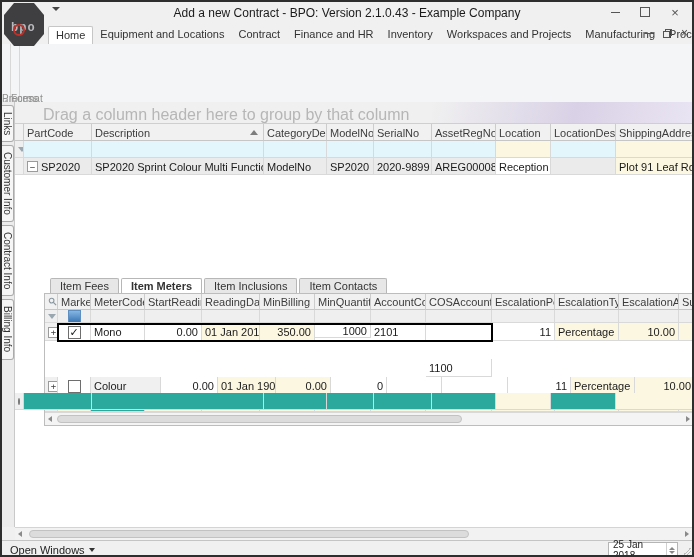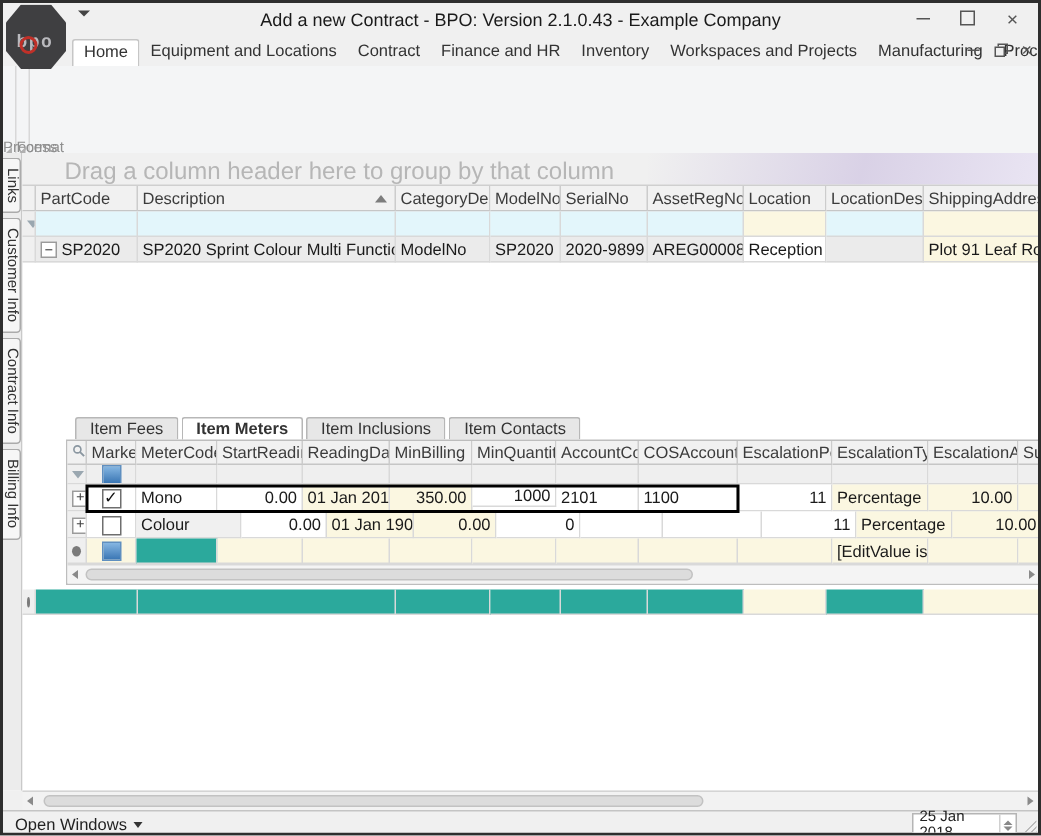--- a/index.html
+++ b/index.html
@@ -249,21 +249,21 @@
               </div>
               <div class="gcell bg-white" style="width: 33px; height: 18px; flex: 0 0 auto;">
                 <span class="cb">✓</span>
               </div>
               <div class="gcell bg-white" style="width: 54px; height: 18px; flex: 0 0 auto;">Mono</div>
               <div class="gcell right bg-white" style="width: 57px; height: 18px; flex: 0 0 auto;">0.00</div>
               <div class="gcell bg-yellow" style="width: 58px; height: 18px; flex: 0 0 auto;">01 Jan 2018</div>
               <div class="gcell right bg-yellow" style="width: 55px; height: 18px; flex: 0 0 auto;">350.00</div>
               <div class="gcell right bg-white" style="width: 56px; height: 15px; flex: 0 0 auto;">1000</div>
               <div class="gcell bg-white" style="width: 55px; height: 18px; flex: 0 0 auto;">2101</div>
-              <div class="gcell bg-white" style="width: 66px; height: 18px; flex: 0 0 auto;">1100</div>
+              <div class="gcell bg-white" style="width: 66px; height: 18px; flex: 0 0 auto; margin-top: 36px;">1100</div>
               <div class="gcell right bg-white" style="width: 63px; height: 18px; flex: 0 0 auto;">11</div>
               <div class="gcell bg-yellow" style="width: 64px; height: 18px; flex: 0 0 auto;">Percentage</div>
               <div class="gcell right bg-yellow" style="width: 60px; height: 18px; flex: 0 0 auto;">10.00</div>
               <div class="gcell bg-yellow" style="width: 15px; height: 18px; flex: 0 0 auto;"></div>
             </div>
             <div class="grow">
               <div class="gcell bg-grayish" style="width: 13px; height: 18px; flex: 0 0 auto;">
                 <span class="exp">+</span>
               </div>
               <div class="gcell bg-white" style="width: 33px; height: 18px; flex: 0 0 auto;">

